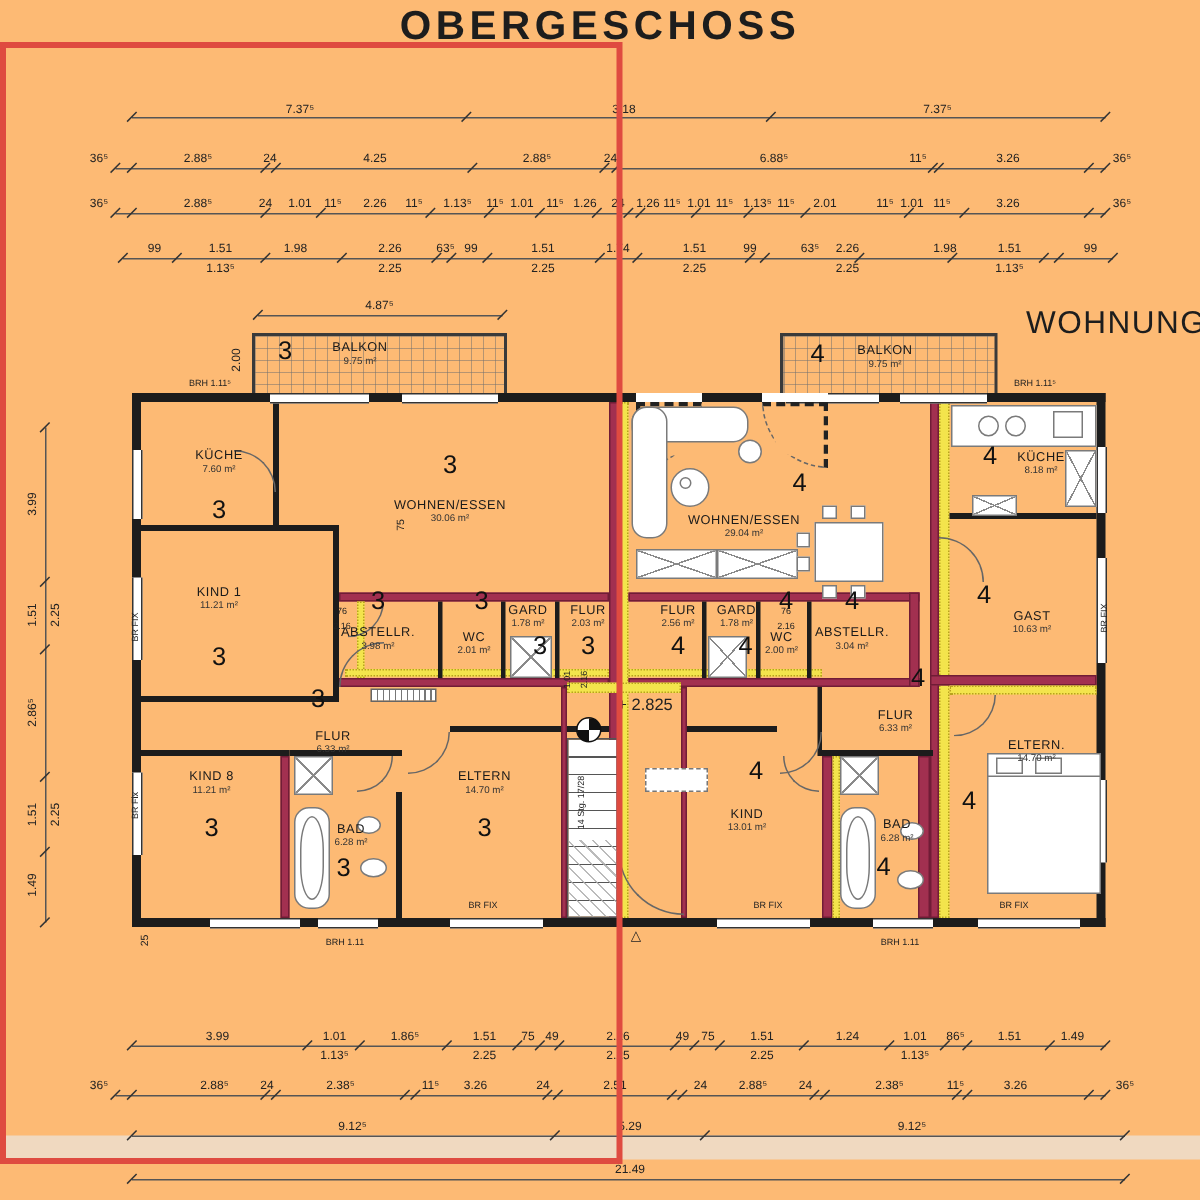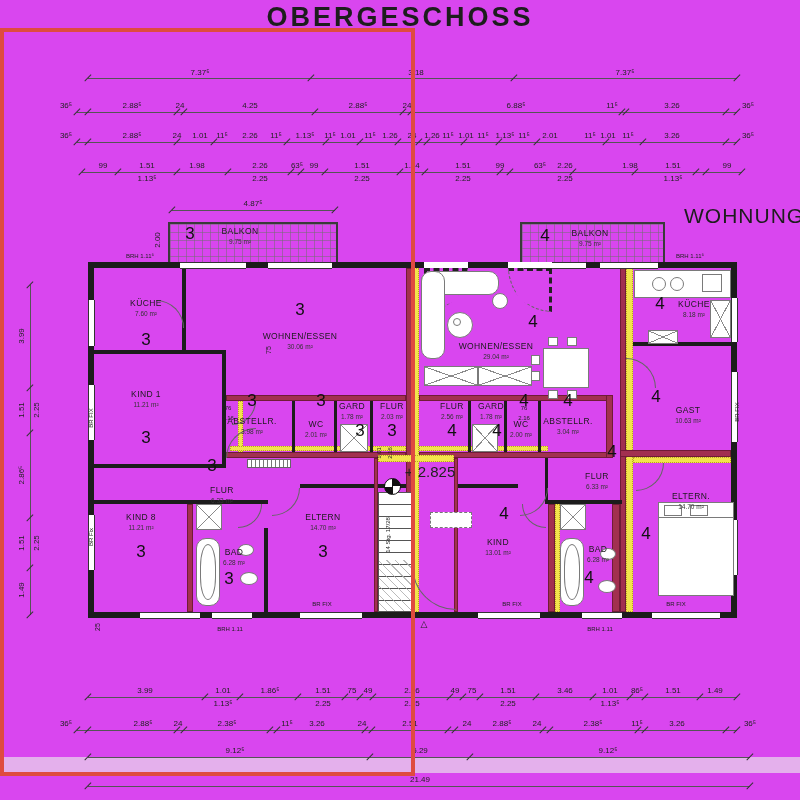--- a/index.html
+++ b/index.html
@@ -1,17 +1,17 @@
 <!DOCTYPE html>
 <html><head>
 <meta charset="utf-8">
 <style>
   html,body{margin:0;padding:0;background:#fff}
   *{box-sizing:border-box}
-  #stage{position:relative;width:800px;height:800px;background:#d946ef;overflow:hidden;
+  #stage{position:relative;width:800px;height:800px;background:#fdba74;overflow:hidden;
          font-family:"Liberation Sans","DejaVu Sans",sans-serif;color:#222}
   #title{position:absolute;left:400px;top:2px;transform:translateX(-50%);
          font-size:27px;font-weight:600;letter-spacing:3px;color:#1d1d1d;white-space:nowrap}
   .aptlabel{position:absolute;font-size:21px;font-weight:500;letter-spacing:1px;color:#1d1d1d;white-space:nowrap}
   
   .w{position:absolute;background:#1c1c1c}
   .wm{position:absolute;background:#a23050;border:0.5px solid #701c36}
   .wy{position:absolute;background:#f3e44c;border:1px dotted #b8a21e}
   .winh{position:absolute;height:7px;background:#fff;border-top:1.5px solid #333;border-bottom:1.5px solid #333}
   .winv{position:absolute;width:7px;background:#fff;border-left:1.5px solid #333;border-right:1.5px solid #333}
@@ -335,21 +335,21 @@
       <div class="dlab" style="left: 323px; top: 687px;">1.51</div>
       <div class="dlab" style="left: 323px; top: 700px;">2.25</div>
       <div class="dlab" style="left: 352px; top: 687px;">75</div>
       <div class="dlab" style="left: 368px; top: 687px;">49</div>
       <div class="dlab" style="left: 412px; top: 687px;">2.26</div>
       <div class="dlab" style="left: 412px; top: 700px;">2.25</div>
       <div class="dlab" style="left: 455px; top: 687px;">49</div>
       <div class="dlab" style="left: 472px; top: 687px;">75</div>
       <div class="dlab" style="left: 508px; top: 687px;">1.51</div>
       <div class="dlab" style="left: 508px; top: 700px;">2.25</div>
-      <div class="dlab" style="left: 565px; top: 687px;">3.46</div>
+      <div class="dlab" style="left: 565px; top: 687px;">1.24</div>
       <div class="dlab" style="left: 610px; top: 687px;">1.01</div>
       <div class="dlab" style="left: 610px; top: 700px;">1.13⁵</div>
       <div class="dlab" style="left: 637px; top: 687px;">86⁵</div>
       <div class="dlab" style="left: 673px; top: 687px;">1.51</div>
       <div class="dlab" style="left: 715px; top: 687px;">1.49</div>
       <div class="dline" style="left: 77px; top: 730px; width: 660px;"></div>
       <div class="dtick" style="left: 77px; top: 730px;"></div>
       <div class="dtick" style="left: 88px; top: 730px;"></div>
       <div class="dtick" style="left: 177px; top: 730px;"></div>
       <div class="dtick" style="left: 184px; top: 730px;"></div>
@@ -486,21 +486,21 @@
       <div class="ann" style="left: 140px; top: 256px; font-size: 6px;">BRH 1.11⁵</div>
       <div class="ann" style="left: 690px; top: 256px; font-size: 6px;">BRH 1.11⁵</div>
       <div class="ann" style="left: 230px; top: 629px; font-size: 6px;">BRH 1.11</div>
       <div class="ann" style="left: 600px; top: 629px; font-size: 6px;">BRH 1.11</div>
       <div class="ann" style="left: 322px; top: 604px; font-size: 6px;">BR FIX</div>
       <div class="ann" style="left: 512px; top: 604px; font-size: 6px;">BR FIX</div>
       <div class="ann" style="left: 676px; top: 604px; font-size: 6px;">BR FIX</div>
       <div class="ann rot" style="left: 91px; top: 418px; font-size: 6px;">BR FIX</div>
       <div class="ann rot" style="left: 91px; top: 537px; font-size: 6px;">BR Fix</div>
       <div class="ann rot" style="left: 737px; top: 412px; font-size: 6px;">BR FIX</div>
-      <div class="ann" style="left: 430px; top: 471px; font-size: 15px;">+ 2.825</div>
+      <div class="ann" style="left: 430px; top: 471px; font-size: 11px;">+ 2.825</div>
       <div class="ann rot" style="left: 388px; top: 535px; font-size: 6px;">14 Stg. 17/28</div>
       <div class="ann" style="left: 228px; top: 408px; font-size: 6px;">76</div>
       <div class="ann" style="left: 228px; top: 418px; font-size: 6px;">2.16</div>
       <div class="ann" style="left: 524px; top: 408px; font-size: 6px;">76</div>
       <div class="ann" style="left: 524px; top: 418px; font-size: 6px;">2.16</div>
       <div class="ann rot" style="left: 268px; top: 350px; font-size: 7px;">75</div>
       <div class="ann rot" style="left: 97px; top: 627px; font-size: 7px;">25</div>
       <div class="ann rot" style="left: 379px; top: 453px; font-size: 6px;">1.01</div>
       <div class="ann rot" style="left: 390px; top: 453px; font-size: 6px;">2.16</div>
       <div class="ann" style="left: 424px; top: 624px; font-size: 9px;">△</div>

